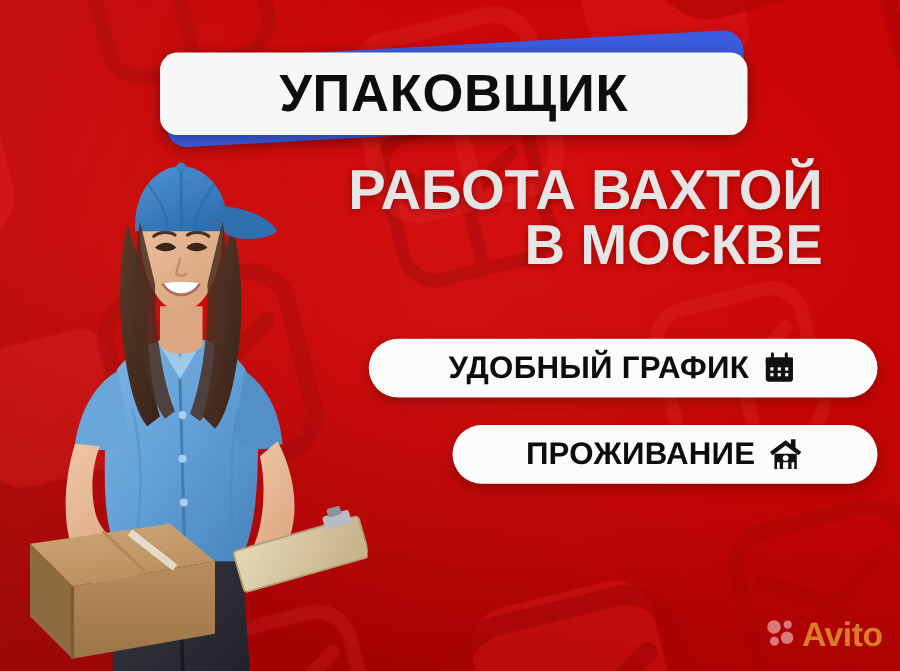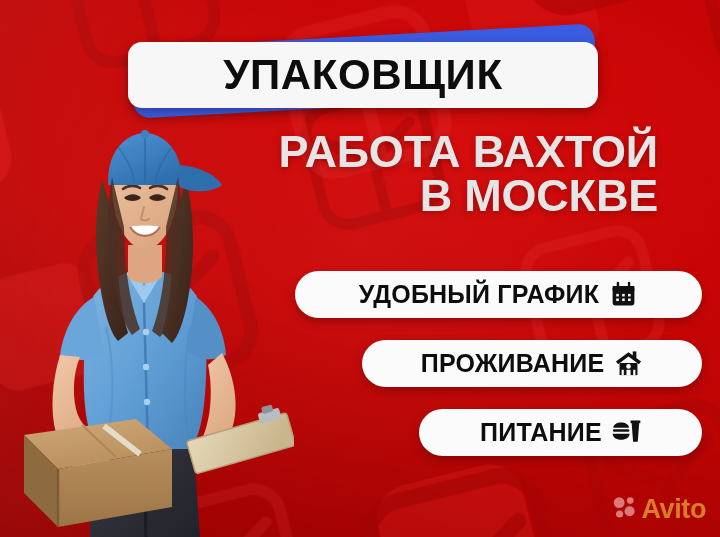--- a/index.html
+++ b/index.html
@@ -388,34 +388,20 @@
         <path d="M12 2.6 L22.4 10.4 L20.6 12.6 L12 6.2 L3.4 12.6 L1.6 10.4 Z" fill="#111111"></path>
         <path d="M4.6 11.6 L19.4 11.6 L19.4 21.6 L4.6 21.6 Z" fill="#111111"></path>
         <circle cx="12" cy="14.4" r="1.9" fill="#ffffff"></circle>
         <rect x="10.3" y="17.2" width="3.4" height="4.4" fill="#ffffff"></rect>
         <rect x="6.3" y="17.2" width="1.8" height="4.4" fill="#ffffff"></rect>
         <rect x="15.9" y="17.2" width="1.8" height="4.4" fill="#ffffff"></rect>
       </svg>
     </span>
   </div>
 
-  <div class="pill" id="pill-3">
-    <span class="plabel">ПИТАНИЕ</span>
-    <span class="picon">
-      <svg width="29" height="29" viewBox="0 0 26 24" aria-hidden="true">
-
-        <path d="M17.6 3.2 L24.4 3.2 L23.1 20.2 L18.9 20.2 Z" fill="#111111"></path>
-        <rect x="16.6" y="1.2" width="8.8" height="2.4" fill="#111111"></rect>
-
-        <path d="M1.2 7.8 C1.2 4.9, 4.4 3.1, 8.2 3.1 C12 3.1, 15.2 4.9, 15.2 7.8 Z" fill="#111111"></path>
-        <rect x="0.8" y="9" width="14.8" height="2.3" rx="1.1" fill="#111111"></rect>
-        <path d="M0.6 13.2 C0.6 16.6, 4 18.6, 8.2 18.6 C12.4 18.6, 15.8 16.6, 15.8 13.2 Z" fill="#111111"></path>
-      </svg>
-    </span>
-  </div>
 
   <div class="avito">
     <span class="dots">
       <svg width="24" height="24" viewBox="0 0 24 24" aria-hidden="true">
         <circle cx="6.2" cy="7.6" r="5.4" fill="#ffd9d9"></circle>
         <circle cx="17.2" cy="5.6" r="3.3" fill="#ffd9d9"></circle>
         <circle cx="6.6" cy="19.0" r="3.6" fill="#ffd9d9"></circle>
         <circle cx="16.6" cy="16.2" r="5.0" fill="#ffd9d9"></circle>
       </svg>
     </span>

